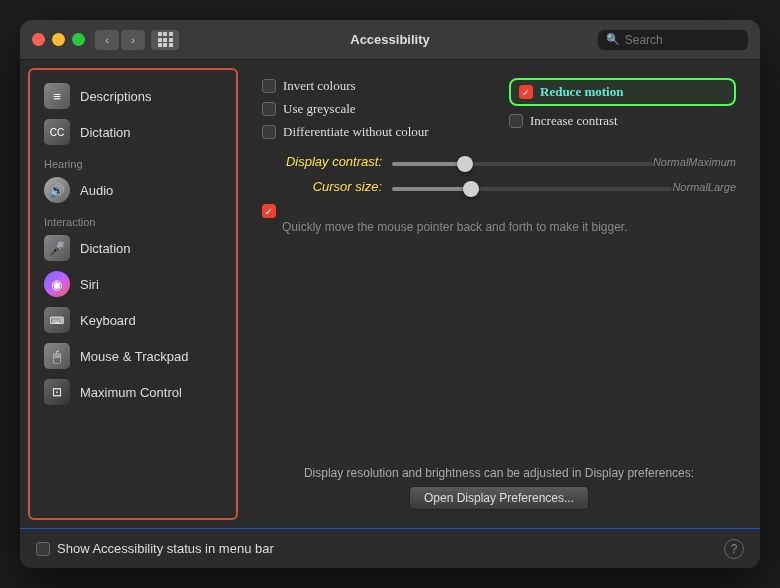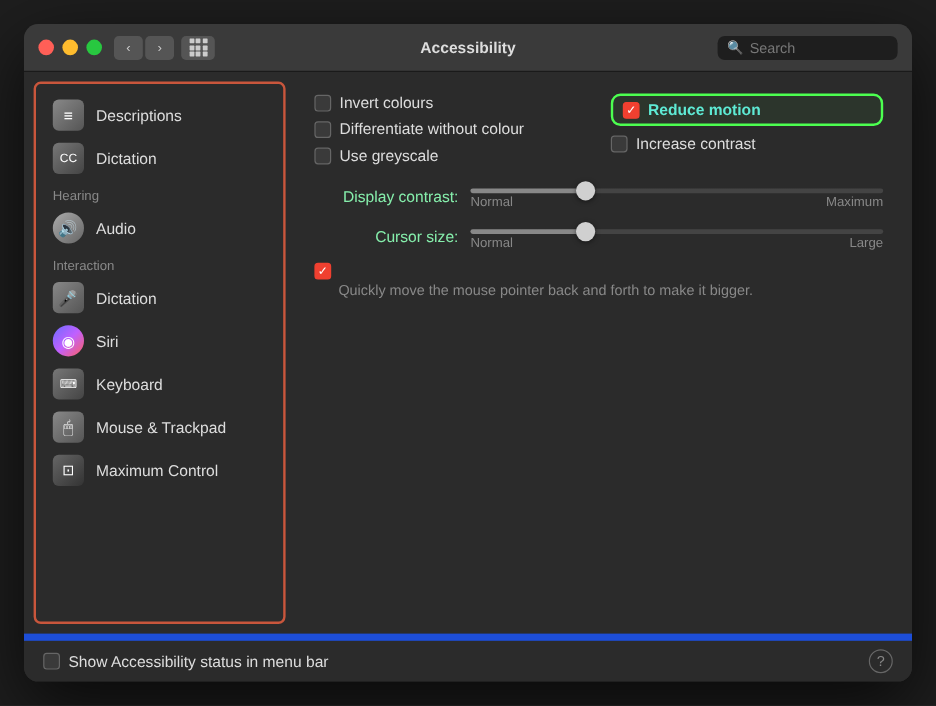--- a/index.html
+++ b/index.html
@@ -242,20 +242,21 @@
       flex-direction: column;
       gap: 10px;
       color: #ddd;
       font-size: 13px;
     }
     
     .options-grid {
       display: grid;
       grid-template-columns: 1fr 1fr;
       gap: 6px 20px;
+      font-family: Liberation Serif, serif;
     }
     .checkbox-row {
       display: flex;
       align-items: center;
       gap: 7px;
     }
     .checkbox {
       width: 14px;
       height: 14px;
       border: 1.5px solid #666;
@@ -300,29 +301,31 @@
       display: flex;
       flex-direction: column;
       gap: 2px;
     }
     .slider-label-row {
       display: flex;
       align-items: center;
       gap: 10px;
     }
     .slider-title {
-      color: #86efac;
+      color: #fde047;
       font-size: 13px;
       min-width: 120px;
       text-align: right;
+      font-style: italic;
     }
     .slider-track-container {
       flex: 1;
       display: flex;
-      flex-direction: column;
+      flex-direction: row;
+      font-style: italic;
     }
     .slider-track {
       width: 100%;
       height: 4px;
       background: linear-gradient(to right, #888 30%, #444 30%);
       border-radius: 2px;
       position: relative;
       margin: 6px 0 2px 0;
     }
     .slider-thumb {
@@ -376,21 +379,21 @@
       color: #ddd;
       padding: 4px 14px;
       font-size: 12px;
       cursor: pointer;
       text-align: center;
     }
     
     .bottom-bar {
       height: 40px;
       background: #2b2b2b;
-      border-top: 6px solid #1d4ed8;
+      border-top: 1px solid #1d4ed8;
       display: flex;
       align-items: center;
       padding: 0 16px;
       flex-shrink: 0;
     }
     .bottom-checkbox-row {
       display: flex;
       align-items: center;
       gap: 7px;
       color: #ddd;
@@ -498,25 +501,25 @@
 
       <div class="options-grid">
 
         <div style="display:flex;flex-direction:column;gap:7px;">
           <div class="checkbox-row">
             <div class="checkbox"></div>
             <span class="checkbox-label">Invert colours</span>
           </div>
           <div class="checkbox-row">
             <div class="checkbox"></div>
-            <span class="checkbox-label">Differentiate without colour</span>
+            <span class="checkbox-label">Use greyscale</span>
           </div>
           <div class="checkbox-row">
             <div class="checkbox"></div>
-            <span class="checkbox-label">Use greyscale</span>
+            <span class="checkbox-label">Differentiate without colour</span>
           </div>
         </div>
 
         <div style="display:flex;flex-direction:column;gap:7px;">
           <div class="reduce-motion-box">
             <div class="checkbox checked">✓</div>
             <span class="reduce-motion-label">Reduce motion</span>
           </div>
           <div class="checkbox-row">
             <div class="checkbox"></div>
@@ -558,20 +561,24 @@
         </div>
       </div>
 
       <div class="shake-section">
         <div class="shake-row">
           <div class="checkbox checked">✓</div>
         </div>
         <span class="shake-desc">Quickly move the mouse pointer back and forth to make it bigger.</span>
       </div>
 
+      <div style="margin-top:auto;">
+        <div class="display-note">Display resolution and brightness can be adjusted in Display preferences:</div>
+        <button class="open-display-btn">Open Display Preferences...</button>
+      </div>
     </div>
   </div>
 
   <div class="bottom-bar">
     <div class="bottom-checkbox-row">
       <div class="checkbox"></div>
       <span>Show Accessibility status in menu bar</span>
     </div>
     <div class="help-btn">?</div>
   </div>

